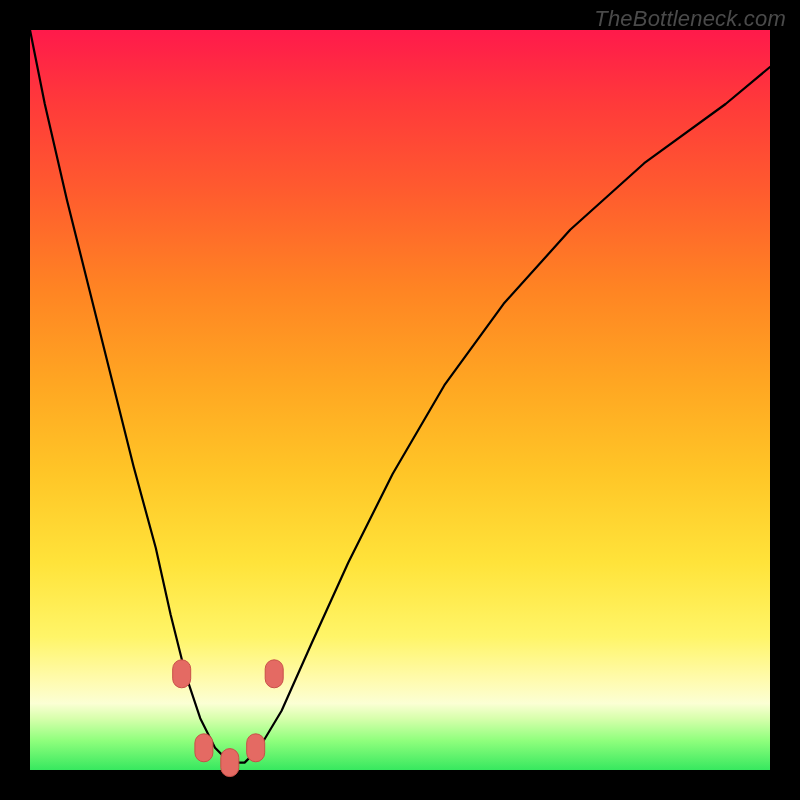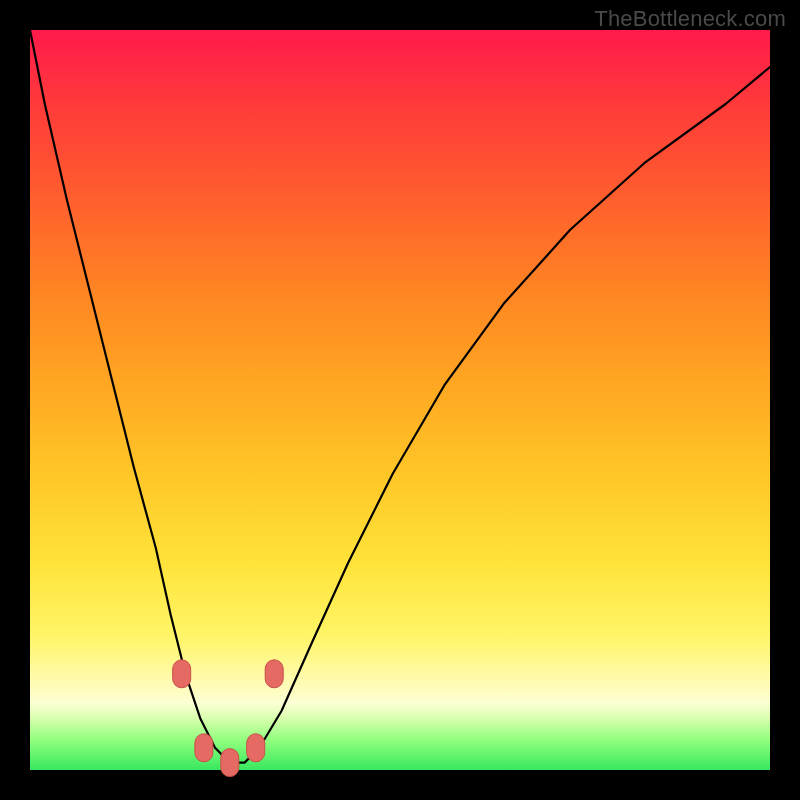--- a/index.html
+++ b/index.html
@@ -40,20 +40,21 @@
   }
   .watermark {
     position: absolute;
     top: 6px;
     right: 14px;
     color: #4a4a4a;
     font-size: 22px;
     letter-spacing: 0.2px;
     font-weight: 500;
     user-select: none;
+    font-style: italic;
   }
   svg.curve {
     position: absolute;
     left: 0;
     top: 0;
     width: 740px;
     height: 740px;
     overflow: visible;
   }
   .curve-path {

